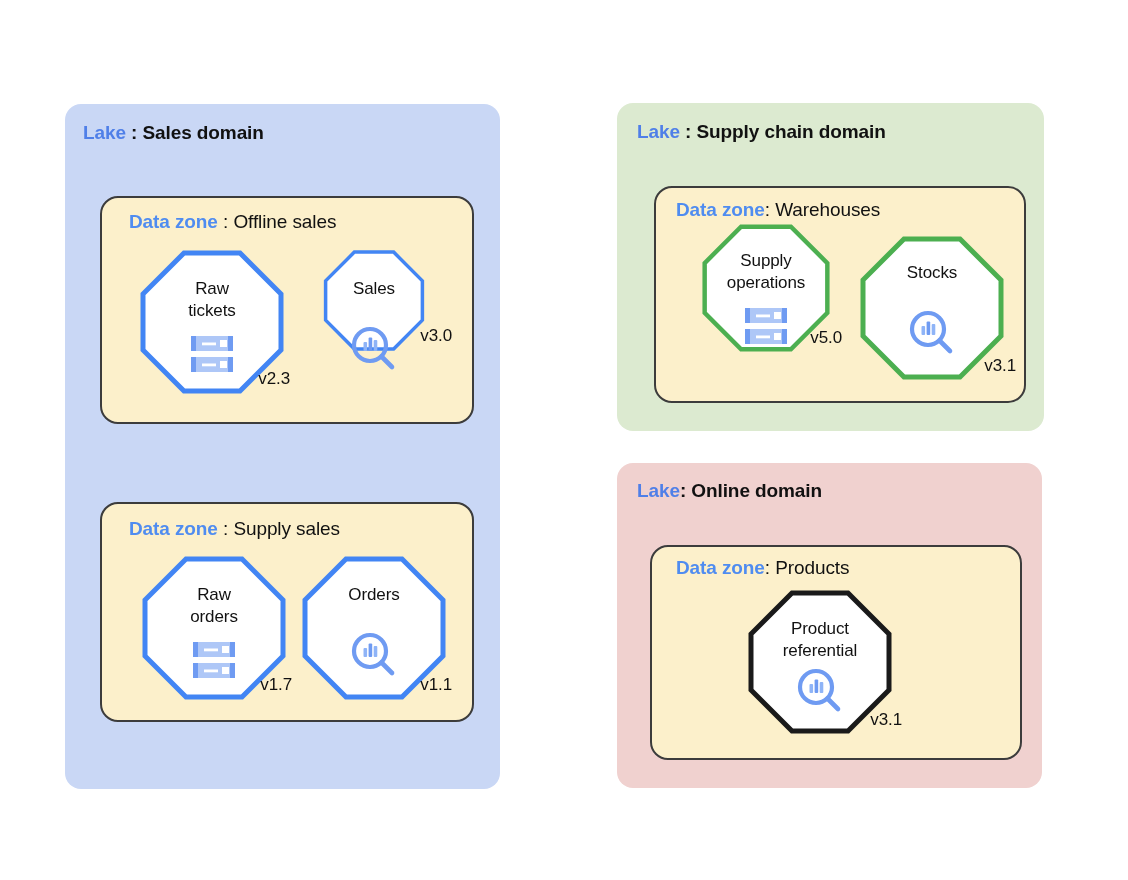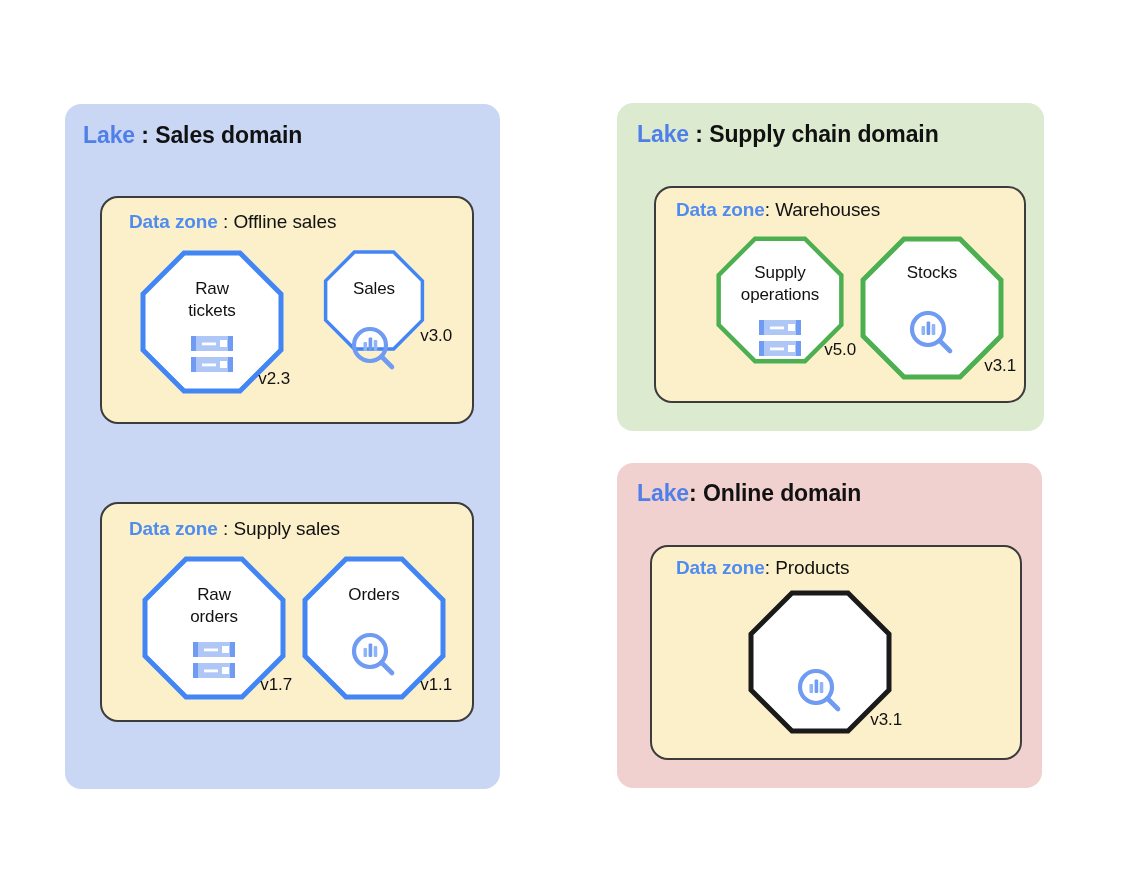--- a/index.html
+++ b/index.html
@@ -16,21 +16,21 @@
   }
 
   
   .lake {
     position: absolute;
     border-radius: 16px;
     box-sizing: border-box;
   }
   .lake-title {
     position: absolute;
-    font-size: 23px;
+    font-size: 19px;
     font-weight: 700;
     white-space: nowrap;
     letter-spacing: -0.1px;
   }
   .lake-kw { color: #4f7fe8; }
   .lake-sep { color: #111111; }
   .lake-name { color: #111111; }
 
   #lake-sales {
     left: 65px; top: 104px; width: 435px; height: 685px;
@@ -99,21 +99,21 @@
     position: absolute;
     left: 50%;
     transform: translateX(-50%);
   }
 
   
   #node-raw-tickets      { left: 140px; top: 250px; width: 144px; height: 144px; }
   #node-sales            { left: 302px; top: 250px; width: 144px; height: 101px; }
   #node-raw-orders       { left: 142px; top: 556px; width: 144px; height: 144px; }
   #node-orders           { left: 302px; top: 556px; width: 144px; height: 144px; }
-  #node-supply-ops       { left: 694px; top: 236px; width: 144px; height: 128px; margin-left: 14px; }
+  #node-supply-ops       { left: 694px; top: 224px; width: 144px; height: 128px; }
   #node-stocks           { left: 852px; top: 236px; width: 144px; height: 144px; padding-left: 16px; }
   #node-product-ref      { left: 748px; top: 590px; width: 144px; height: 144px; }
 </style>
 </head>
 <body>
 
 <div class="lake" id="lake-sales">
   <div class="lake-title" style="left:18px; top:18px;">
     <span class="lake-kw">Lake</span><span class="lake-sep"> : </span><span class="lake-name">Sales domain</span>
   </div>
@@ -280,20 +280,24 @@
 
 <div class="zone" id="zone-products"></div>
 <div class="zone-title" style="left:676px; top:557px;">
   <span class="zone-kw">Data zone</span><span class="zone-sep">: </span><span class="zone-name">Products</span>
 </div>
 
 <div class="octa-wrap" id="node-product-ref">
   <svg class="octa" viewBox="0 0 144 144">
     <polygon points="44,3 100,3 141,44 141,100 100,141 44,141 3,100 3,44" fill="#ffffff" stroke="#1a1a1a" stroke-width="5"></polygon>
   </svg>
+  <div class="octa-label" style="top:28px;">
+    <div>Product</div>
+    <div>referential</div>
+  </div>
   <div class="octa-icon" style="top:78px;">
     <svg width="46" height="46" viewBox="0 0 46 46">
       <circle cx="19" cy="19" r="16" fill="none" stroke="#6f9bf2" stroke-width="4.2"></circle>
       <rect x="12.5" y="16" width="3.6" height="9" rx="1" fill="#8fb4f7"></rect>
       <rect x="17.6" y="11.5" width="3.6" height="13.5" rx="1" fill="#6f9bf2"></rect>
       <rect x="22.7" y="14" width="3.6" height="11" rx="1" fill="#8fb4f7"></rect>
       <line x1="30.5" y1="30.5" x2="41" y2="41" stroke="#6f9bf2" stroke-width="4.6" stroke-linecap="round"></line>
     </svg>
   </div>
   <div class="octa-version" style="right:-10px; bottom:4px;">v3.1</div>

